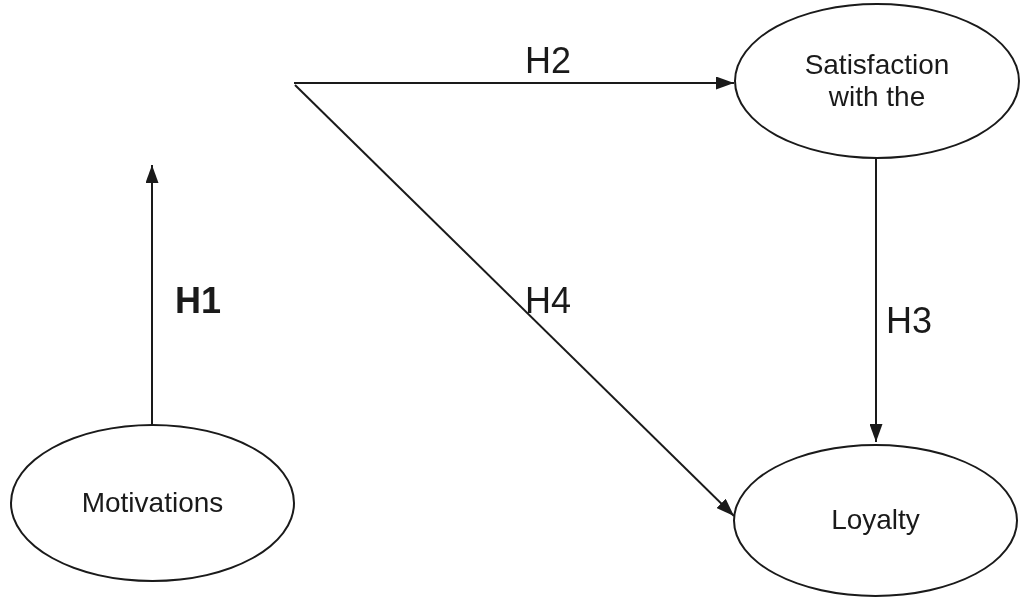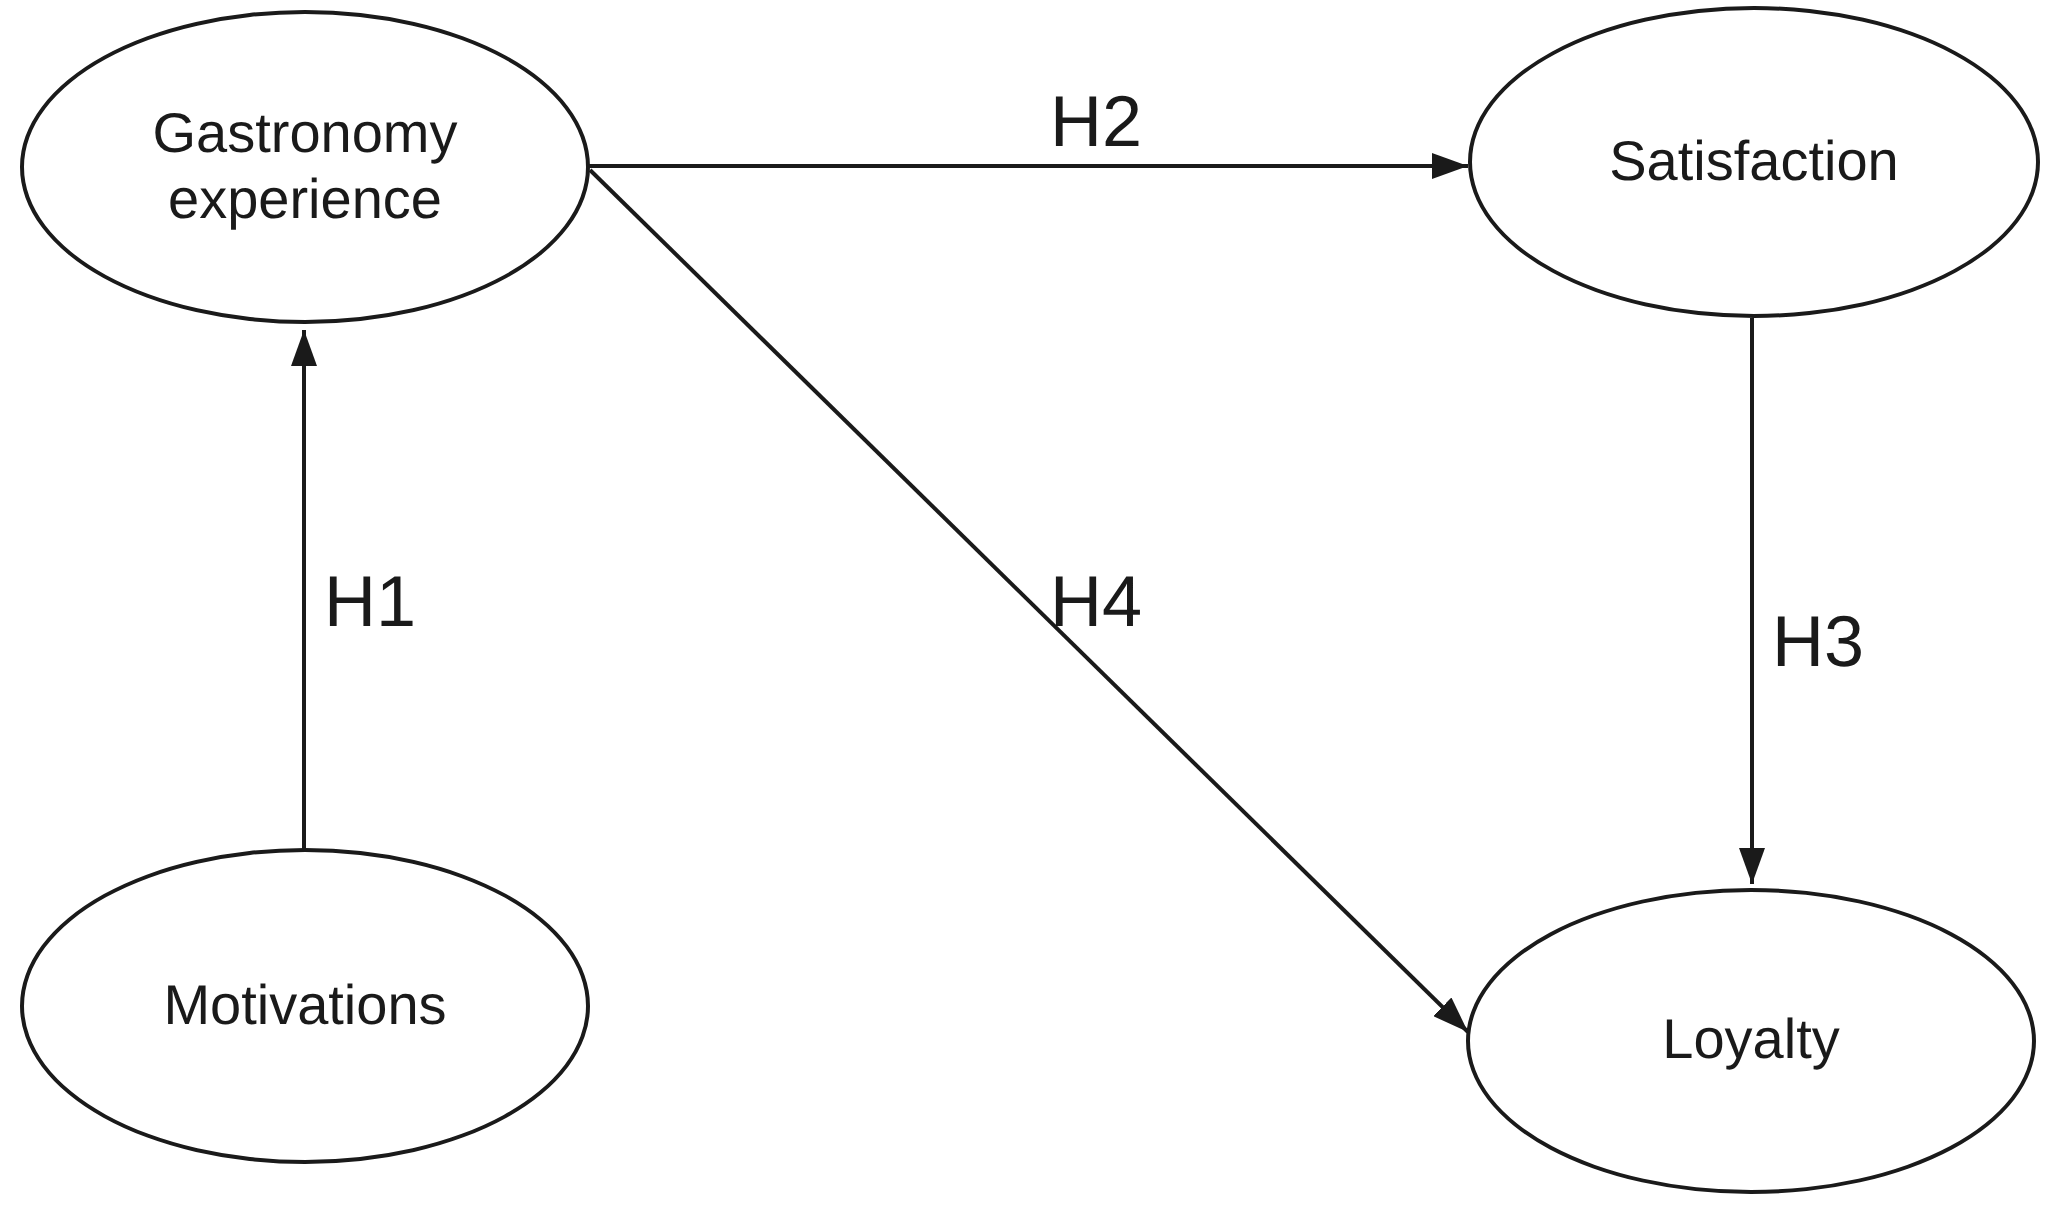--- a/index.html
+++ b/index.html
@@ -40,21 +40,21 @@
   #node-gastronomy   { left: 10px;  top: 5px;   width: 285px; height: 157px; }
   #node-satisfaction { left: 734px; top: 3px;   width: 286px; height: 156px; }
   #node-motivations  { left: 10px;  top: 424px; width: 285px; height: 158px; }
   #node-loyalty      { left: 733px; top: 444px; width: 285px; height: 153px; }
   .edge-label {
     position: absolute;
     font-size: 36px;
     line-height: 1;
     white-space: nowrap;
   }
-  #label-h1 { left: 162px; top: 283px; }
+  #label-h1 { left: 175px; top: 283px; font-weight: bold; }
   #label-h2 { left: 525px; top: 43px; }
   #label-h3 { left: 886px; top: 283px; margin-top: 20px; }
   #label-h4 { left: 525px; top: 283px; }
 </style>
 </head>
 <body>
 
 <div class="canvas">
 
   <svg class="edges-layer" viewBox="0 0 1026 607">
@@ -62,30 +62,25 @@
       <marker id="arrowhead" markerWidth="9" markerHeight="6.5" refX="9" refY="3.25" orient="auto" markerUnits="strokeWidth">
         <path d="M0,0 L9,3.25 L0,6.5 Z" fill="#1a1a1a"></path>
       </marker>
     </defs>
     <line x1="152" y1="425" x2="152" y2="165" stroke="#1a1a1a" stroke-width="2" marker-end="url(#arrowhead)"></line>
     <line x1="294" y1="83" x2="734" y2="83" stroke="#1a1a1a" stroke-width="2" marker-end="url(#arrowhead)"></line>
     <line x1="876" y1="159" x2="876" y2="442" stroke="#1a1a1a" stroke-width="2" marker-end="url(#arrowhead)"></line>
     <line x1="295" y1="85" x2="734" y2="516" stroke="#1a1a1a" stroke-width="2" marker-end="url(#arrowhead)"></line>
   </svg>
 
-  <div class="node" id="node-gastronomy">
-    <div class="node-label">
-      <span>Gastronomy</span>
-      <span>experience</span>
-    </div>
-  </div>
 
   <div class="node" id="node-satisfaction">
     <div class="node-label">
       <span>Satisfaction</span>
+      <span>with the</span>
     </div>
   </div>
 
   <div class="node" id="node-loyalty">
     <div class="node-label">
       <span>Loyalty</span>
     </div>
   </div>
 
   <div class="node" id="node-motivations">

